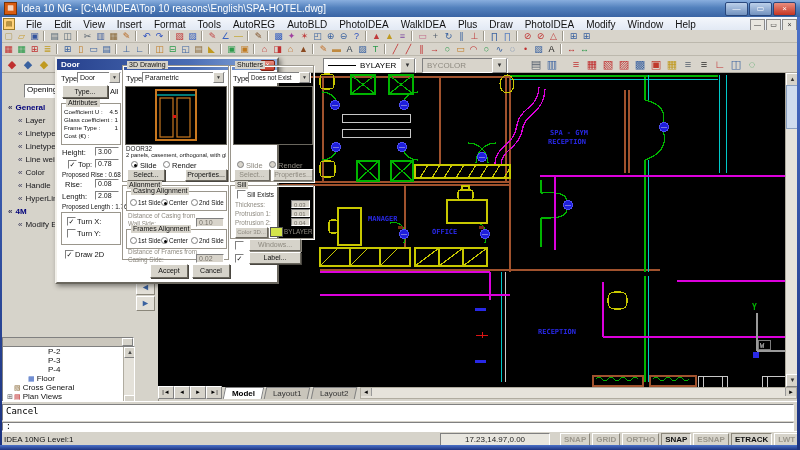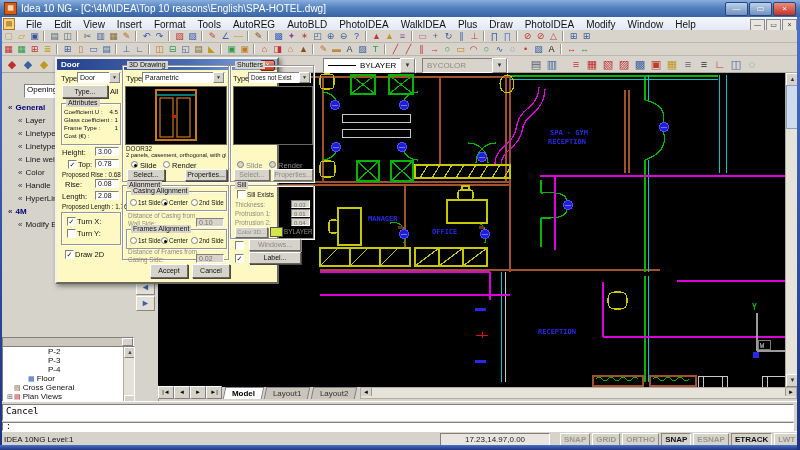--- a/index.html
+++ b/index.html
@@ -92,21 +92,21 @@
   .status{left:0;top:431px;width:800px;height:14px;background:#d6d3ca;border-top:1px solid #fff;font-size:8px;}
   .status .appname{position:absolute;left:4px;top:3px;color:#111;}
   .coords{position:absolute;left:440px;top:1px;width:108px;height:11px;background:#e8e6df;border:1px solid;
     border-color:#808080 #fff #fff #808080;text-align:center;line-height:11px;color:#222;}
   .toggles{position:absolute;left:560px;top:1px;right:4px;display:flex;gap:2px;}
   .tglbtn{padding:0 3px;height:11px;line-height:11px;font-weight:bold;color:#9a968c;background:#d6d3ca;
     border:1px solid;border-color:#fff #8a867a #8a867a #fff;white-space:nowrap;flex:0 0 auto;}
   .tglbtn.on{color:#111;border-color:#8a867a #fff #fff #8a867a;}
   .framestrip{background:linear-gradient(#4b71c8,#1c3380);}
   
-  .dlg{left:55px;top:57px;width:224px;height:227px;background:#fef9c3;border:2px solid;
+  .dlg{left:55px;top:57px;width:224px;height:227px;background:#ffffff;border:2px solid;
     border-color:#f2f0ea #6a675e #6a675e #f2f0ea;box-sizing:border-box;z-index:30;font-size:7.5px;color:#111;
     box-shadow:2px 2px 5px rgba(0,0,0,.45);}
   .dtitle{position:absolute;left:0;top:0;width:100%;height:11px;
     background:linear-gradient(90deg,#26408c,#4a6cb4 60%,#8fb0e0);color:#fff;font-size:8px;font-weight:bold;
     line-height:11px;padding-left:4px;box-sizing:border-box;}
   .dclose{position:absolute;right:2px;top:1px;width:13px;height:9px;background:linear-gradient(#e89184,#c23a28);
     border:1px solid #7c1f12;border-radius:2px;color:#fff;font-size:7px;line-height:8px;text-align:center;}
   .grp{position:absolute;border:1px solid #9a968c;box-shadow:inset 1px 1px 0 #fff, 1px 1px 0 #fff;}
   .gt{position:absolute;top:-5px;left:4px;background:#d6d3ca;padding:0 2px;font-size:7px;line-height:8px;}
   .fld{position:absolute;background:#fff;border:1px solid;border-color:#808080 #fff #fff #808080;

